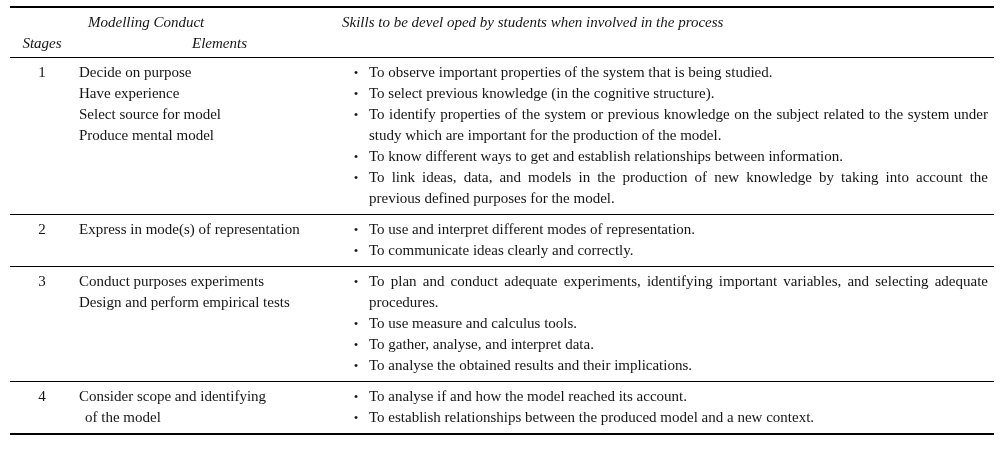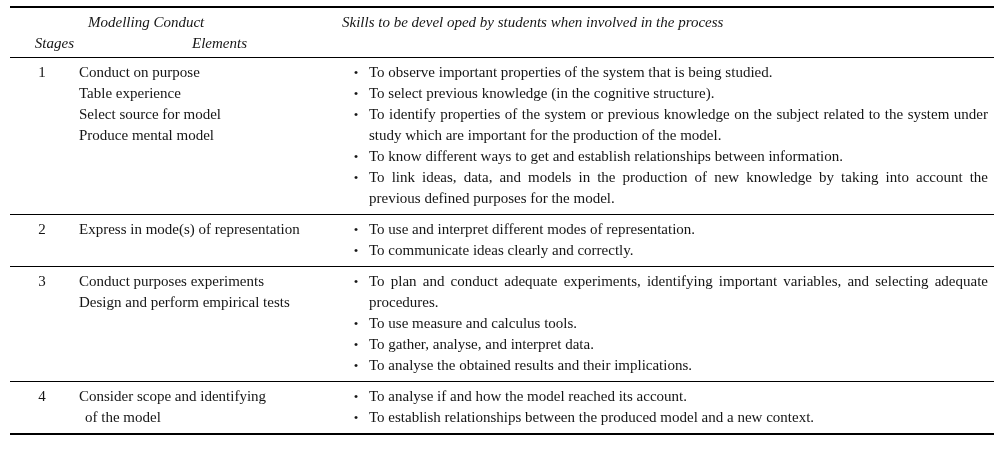--- a/index.html
+++ b/index.html
@@ -32,21 +32,21 @@
 
   thead th {
     font-weight: 400;
     font-style: italic;
     text-align: left;
     vertical-align: top;
     padding: 4px 0 3px 0;
     border-bottom: 1px solid #000;
   }
   .hl { line-height: 21px; }
-  .h-stage .hl { text-align: right; }
+  .h-stage .hl { text-align: center; }
   .hl-proc  { padding-left: 14px; }
   .hl-elem  { padding-left: 118px; }
   .hl-skill { text-align: left; }
 
   tbody tr { border-top: 1px solid #000; }
   tbody tr:first-child { border-top: none; }
   td { vertical-align: top; padding-top: 4px; padding-bottom: 5px; }
 
   .c-stage { text-align: center; line-height: 21px; }
   .c-elem  { padding-right: 8px; }
@@ -91,22 +91,22 @@
           <div class="hl">&nbsp;</div>
         </th>
       </tr>
     </thead>
 
     <tbody>
 
       <tr class="stage-row">
         <td class="c-stage">1</td>
         <td class="c-elem">
-          <div class="el">Conduct on purpose</div>
-          <div class="el">Table experience</div>
+          <div class="el">Decide on purpose</div>
+          <div class="el">Have experience</div>
           <div class="el">Select source for model</div>
           <div class="el">Produce mental model</div>
         </td>
         <td class="c-skill">
           <div class="sk">
             <span class="blt">•</span>
             <span class="sk-t">To observe important properties of the system that is being studied.</span>
           </div>
           <div class="sk">
             <span class="blt">•</span>

